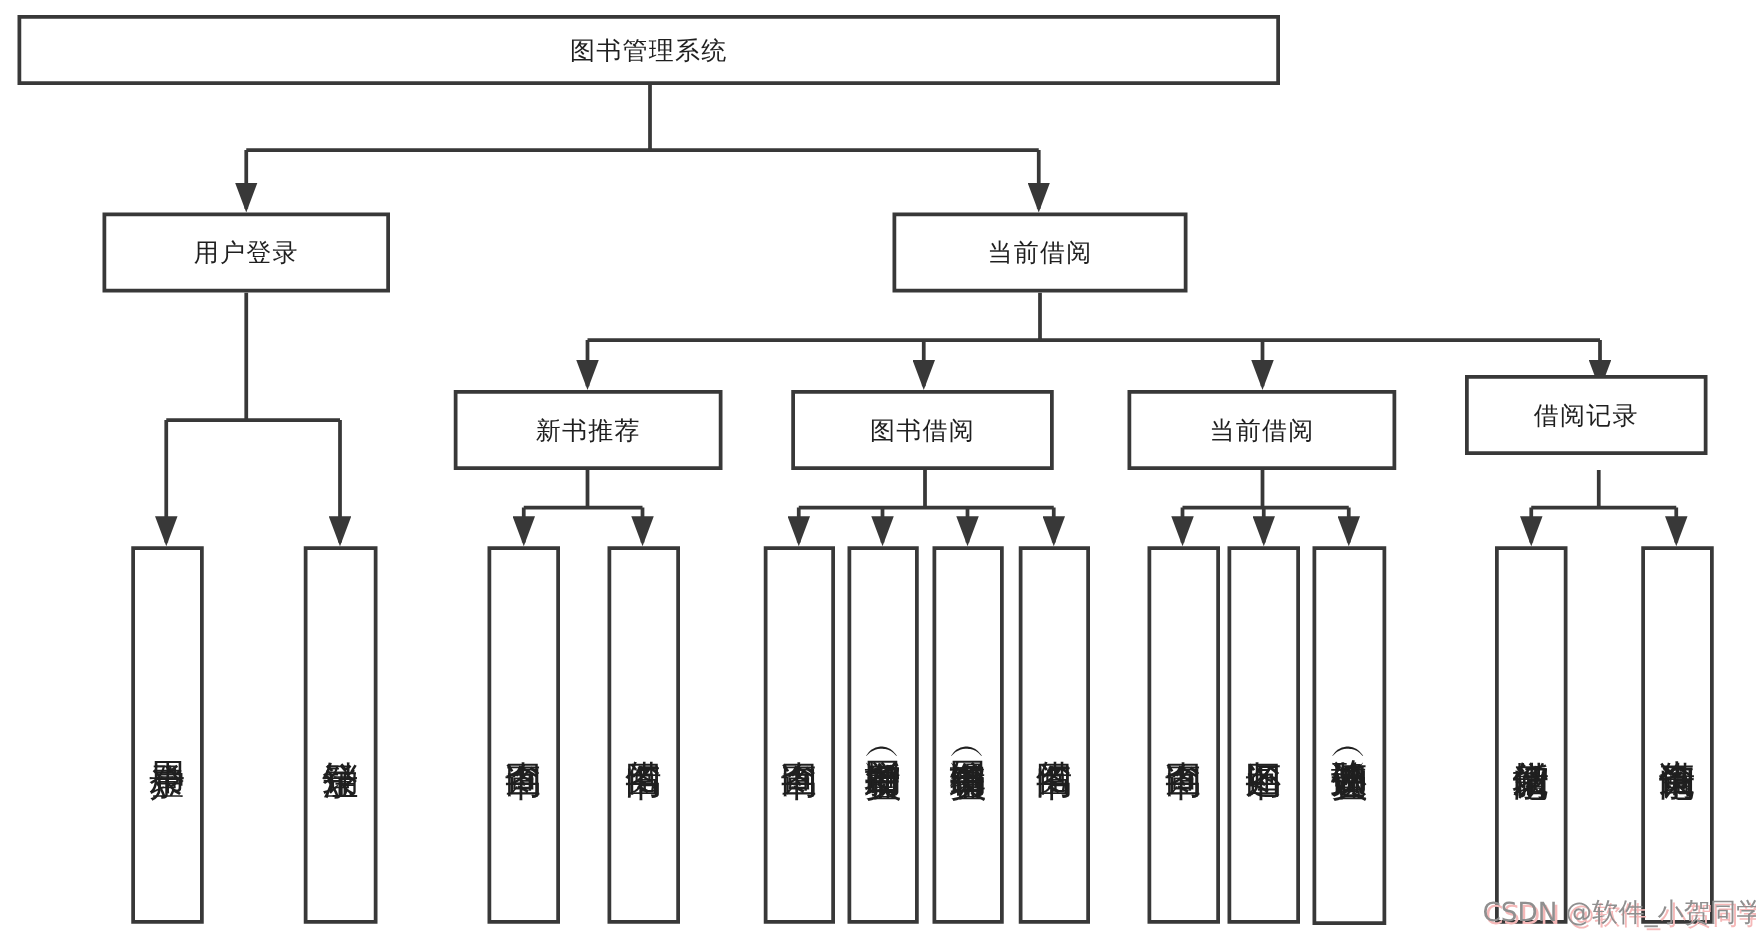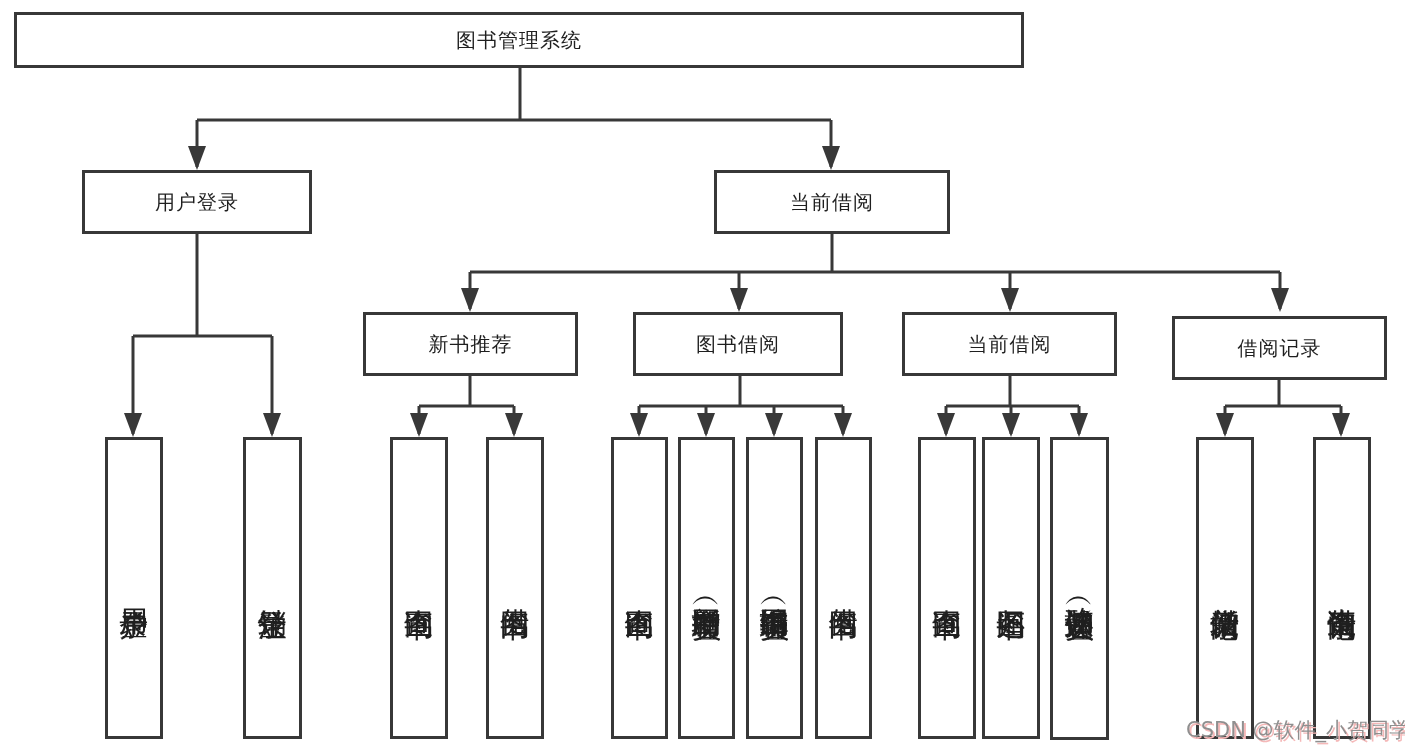--- a/index.html
+++ b/index.html
@@ -123,21 +123,21 @@
 
   <div class="node hbox" style="left:633px;top:312px;width:210px;height:64px">
     <span>图书借阅</span>
   </div>
   <div class="node hbox" style="left:363px;top:312px;width:215px;height:64px">
     <span>新书推荐</span>
   </div>
   <div class="node hbox" style="left:902px;top:312px;width:215px;height:64px">
     <span>当前借阅</span>
   </div>
-  <div class="node hbox" style="left:1172px;top:316px;width:215px;height:64px">
+  <div class="node hbox" style="left:1172px;top:300px;width:194px;height:64px">
     <span>借阅记录</span>
   </div>
 
   <div class="node vbox" style="left:105px;top:437px;width:58px;height:302px">
     <span class="vtext">用户登录</span>
   </div>
   <div class="node vbox" style="left:243px;top:437px;width:59px;height:302px">
     <span class="vtext">注销登录</span>
   </div>
 

